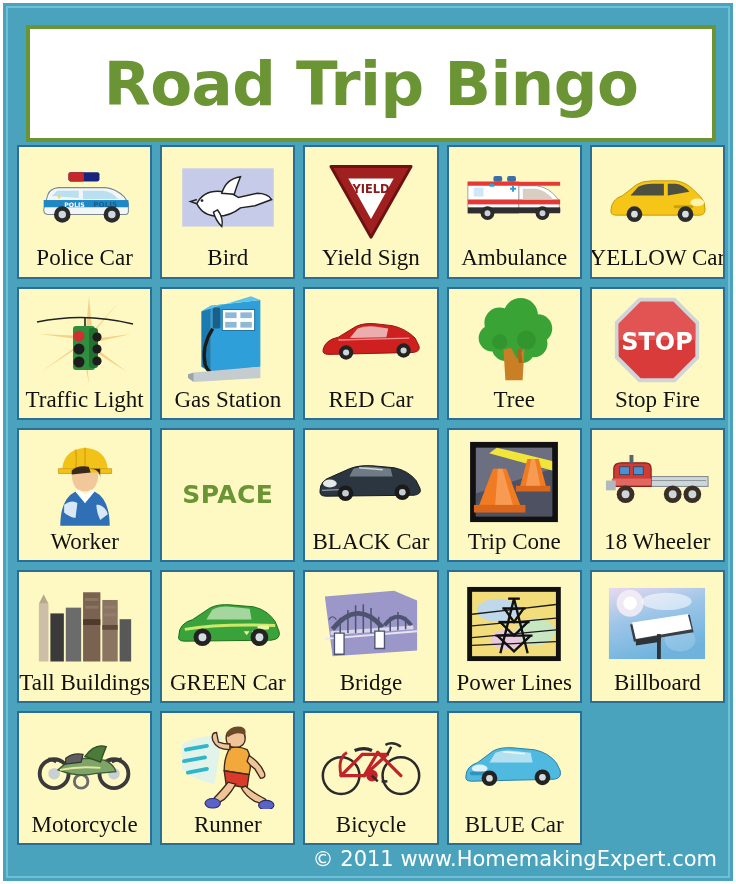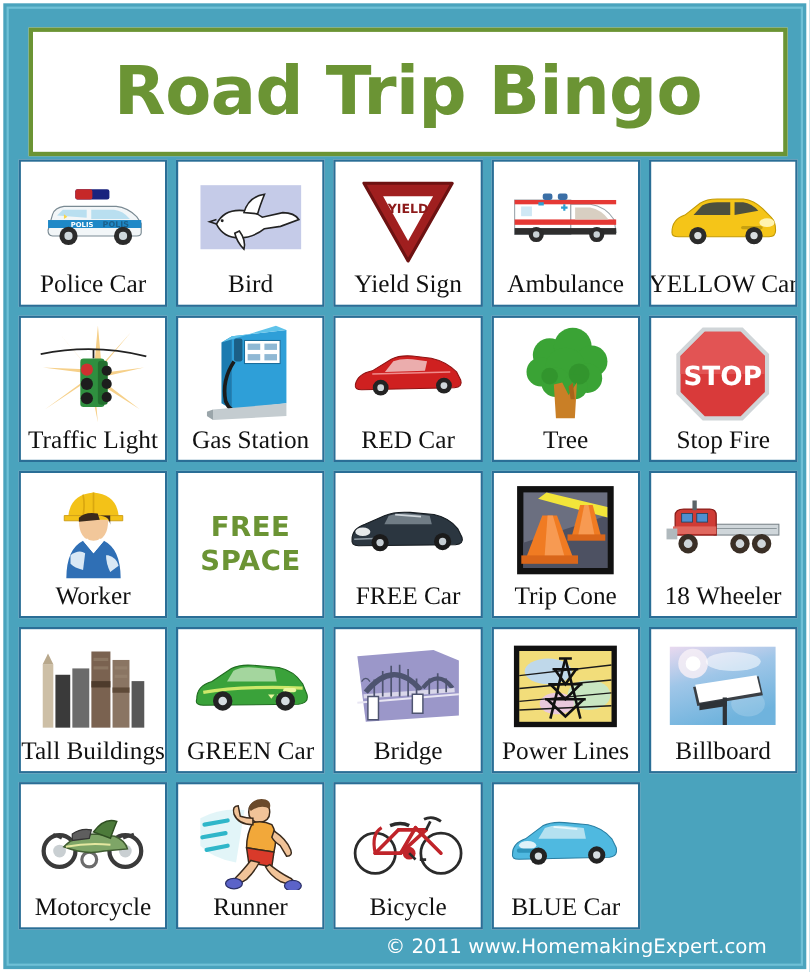--- a/index.html
+++ b/index.html
@@ -61,21 +61,21 @@
     left: 14px;
     top: 142px;
     width: 708px;
     height: 700px;
     display: grid;
     grid-template-columns: repeat(5, 1fr);
     grid-template-rows: repeat(5, 1fr);
     gap: 8px;
   }
   .cell {
-    background: #ffffff;
+    background: #fef9c3;
     border: 2px solid #2a6e96;
     box-sizing: border-box;
     display: flex;
     flex-direction: column;
     align-items: center;
     justify-content: flex-end;
     padding: 4px 2px 5px 2px;
     overflow: hidden;
   }
   .art {
@@ -112,23 +112,23 @@
     letter-spacing: 0.5px;
   }
 
   
   #footer {
     position: absolute;
     left: 0;
     right: 0;
     bottom: 10px;
     text-align: right;
-    padding-right: 36px;
+    padding-right: 16px;
     font-family: "DejaVu Sans", sans-serif;
-    font-size: 18px;
+    font-size: 21px;
     color: #ffffff;
   }
 </style>
 </head>
 <body>
 
 <div id="card">
 
   <div id="title-banner">
     <div id="title-text">Road Trip Bingo</div>
@@ -327,39 +327,38 @@
     <path d="M14 94 Q14 66 30 58 L40 70 L50 58 Q66 66 66 94 Z" fill="#2f6fb5"></path>
     <path d="M30 58 L40 70 L50 58 L46 56 L40 62 L34 56 Z" fill="#ffffff"></path>
     <path d="M18 72 Q26 66 32 70 L30 86 Q22 84 18 80 Z" fill="#d9e8f5"></path>
     <path d="M54 72 Q62 74 64 82 L56 88 Q52 80 52 72 Z" fill="#d9e8f5"></path>
   </svg>
         </div>
         <div class="cell-label">Worker</div>
       </div>
       <div class="cell free">
         <div class="free-text">
-          <div>FREE</div>
           <div>SPACE</div>
         </div>
       </div>
       <div class="cell">
         <div class="art">
           <svg viewBox="0 0 112 50" width="110" height="49">
     <path d="M4 34 Q4 24 16 20 L34 12 Q44 8 58 9 L80 11 Q94 14 102 24 L106 32 Q108 38 100 39 L10 40 Q3 40 4 34 Z" fill="#2b3640" stroke="#141a1f" stroke-width="1"></path>
     <path d="M38 12 Q48 9 58 10 L76 12 L78 20 L34 20 Z" fill="#8f9aa3" opacity="0.7"></path>
     <path d="M44 11 L68 13" stroke="#cfd6db" stroke-width="1.6"></path>
     <ellipse cx="14" cy="27" rx="7" ry="4" fill="#e6e9ea"></ellipse>
     <path d="M6 34 L30 33" stroke="#8f9aa3" stroke-width="1.4"></path>
     <circle cx="30" cy="37" r="8" fill="#1b1b1b"></circle>
             <circle cx="30" cy="37" r="3.4" fill="#c6ced3"></circle>
     <circle cx="88" cy="36" r="8" fill="#1b1b1b"></circle>
             <circle cx="88" cy="36" r="3.4" fill="#c6ced3"></circle>
   </svg>
         </div>
-        <div class="cell-label">FREE Car</div>
+        <div class="cell-label">BLACK Car</div>
       </div>
       <div class="cell">
         <div class="art">
           <svg viewBox="0 0 96 88" width="92" height="84">
     <rect x="2" y="2" width="92" height="84" fill="#111111"></rect>
     <rect x="8" y="8" width="80" height="72" fill="#6b6f80"></rect>
     <path d="M8 56 L88 30 L88 80 L8 80 Z" fill="#4d5162"></path>
     <path d="M30 8 L88 22 L88 32 L22 14 Z" fill="#f2e53a"></path>
     <path d="M62 20 L74 20 L82 50 L54 50 Z" fill="#f07b22"></path>
     <path d="M66 20 L70 20 L76 50 L60 50 Z" fill="#f79a52"></path>

